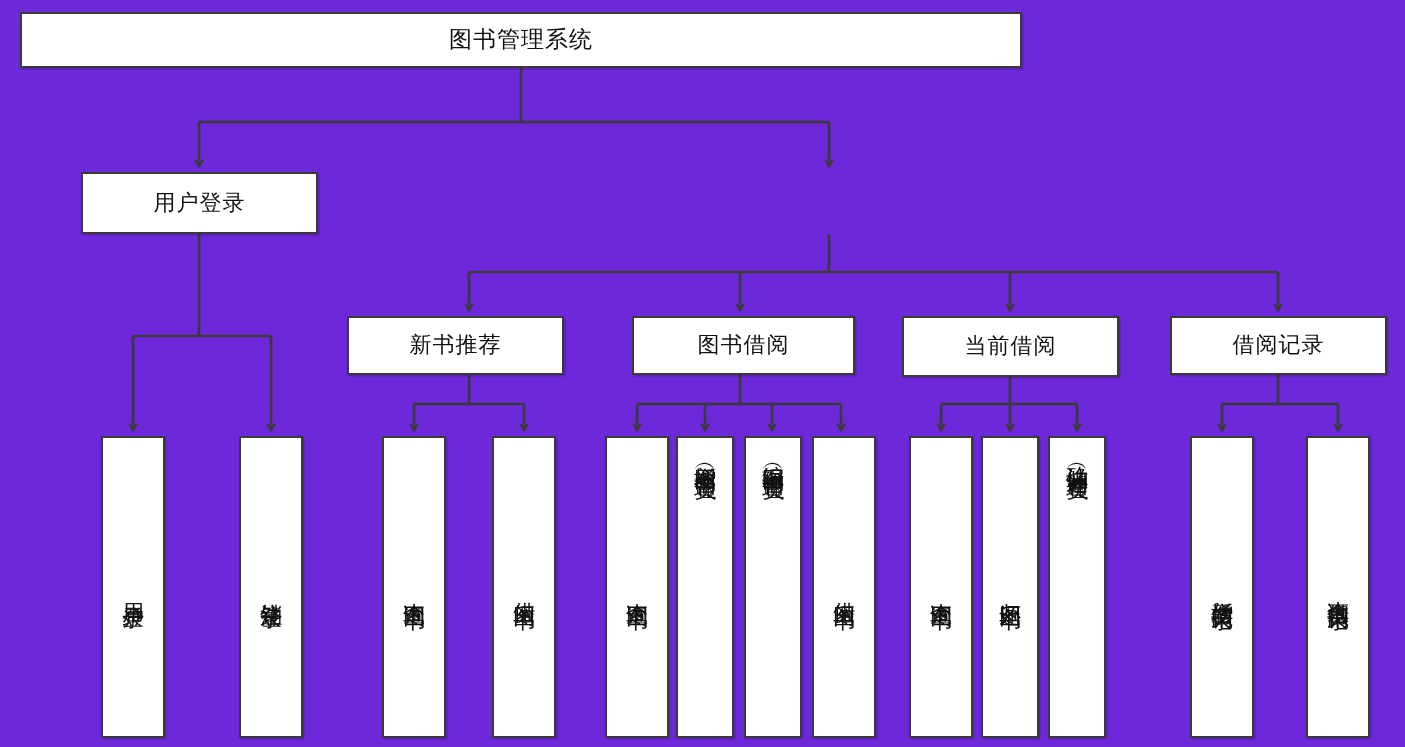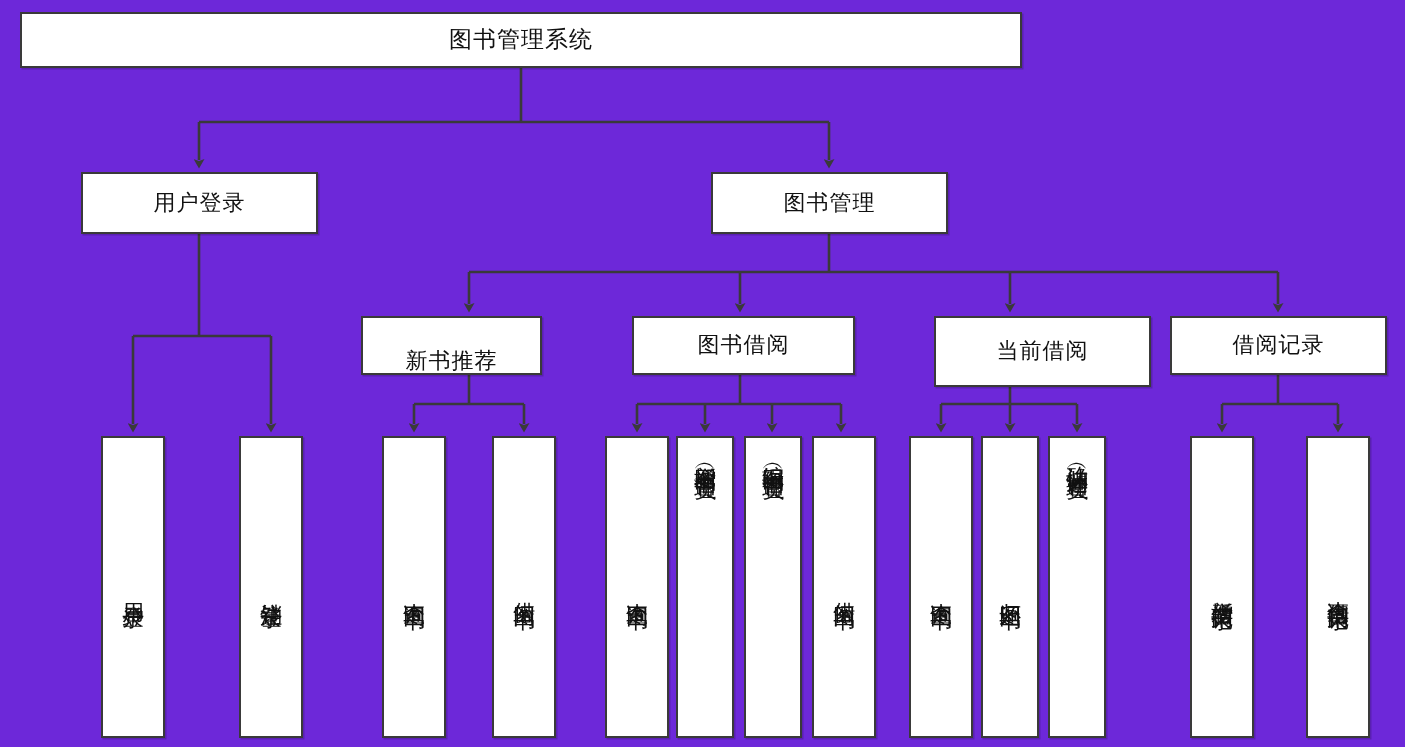--- a/index.html
+++ b/index.html
@@ -135,33 +135,30 @@
   </svg>
 
   <div class="node h-node root" style="left:20px; top:12px; width:1002px; height:56px;">
     <span>图书管理系统</span>
   </div>
 
   <div class="node h-node" style="left:81px; top:172px; width:237px; height:62px;">
     <span>用户登录</span>
   </div>
 
-  <div class="node h-node" style="left:711px; top:172px; width:237px; height:62px;">
-    <span>图书管理</span>
-  </div>
-
-  <div class="node h-node" style="left:361px; top:316px; width:181px; height:59px;align-items:flex-end;">
+
+  <div class="node h-node" style="left:347px; top:316px; width:217px; height:59px;">
     <span>新书推荐</span>
   </div>
 
   <div class="node h-node" style="left:632px; top:316px; width:223px; height:59px;">
     <span>图书借阅</span>
   </div>
 
-  <div class="node h-node" style="left:934px; top:316px; width:217px; height:71px;">
+  <div class="node h-node" style="left:902px; top:316px; width:217px; height:61px;">
     <span>当前借阅</span>
   </div>
 
   <div class="node h-node" style="left:1170px; top:316px; width:217px; height:59px;">
     <span>借阅记录</span>
   </div>
 
   <div class="node leaf" style="left:101px; top:436px; width:64px; height:302px;">
     <div class="leaf-inner">
       <span class="vtext">用户登录</span>

